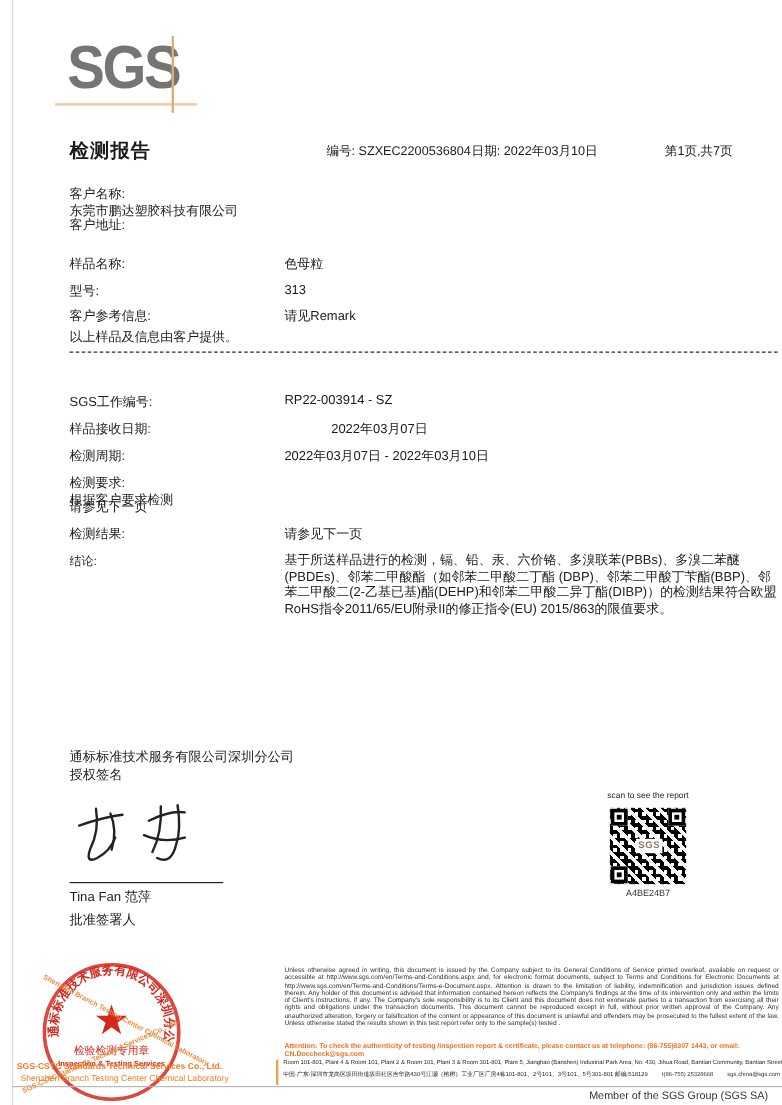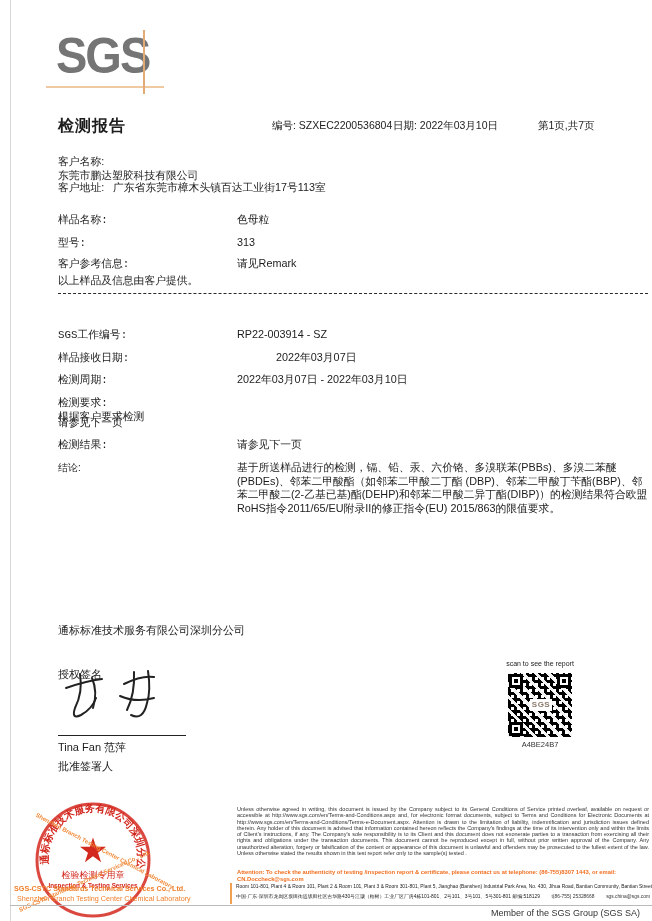--- a/index.html
+++ b/index.html
@@ -11,35 +11,35 @@
   
   .logo-wrap { position:absolute; left:56px; top:28px; }
   .logo-text { font-size:47px; font-weight:bold; color:#757575; letter-spacing:-2px; transform:scaleY(1.08); }
   .logo-hline { position:absolute; left:-10px; top:58px; width:118px; height:2px; background:#eec9a2; }
   .logo-vline { position:absolute; left:87px; top:2px; width:2px; height:64px; background:#e2aa74; }
 
   
   .hrow { position:absolute; top:116px; left:0; width:652px; height:20px; }
   .report-title { position:absolute; left:58px; top:0; font-size:16px; font-weight:bold; letter-spacing:1px; }
   .meta { position:absolute; top:3px; font-size:10.5px; }
-  .m-no { left:232px;margin-left:40px; } .m-date { left:393px; } .m-page { left:538px; }
+  .m-no { left:232px;margin-left:40px; } .m-date { left:393px; } .m-page { left:554px; }
 
   
   .irow { position:absolute; left:58px; width:590px; font-size:10.8px; display:flex; }
   .irow .lbl { flex:0 0 auto; }
   .narrow .lbl { width:55px; }
-  .wide .lbl { width:179px;font-family:Liberation Mono, monospace; }
+  .wide .lbl { width:179px; }
   .dashline { position:absolute; left:58px; top:293px; width:590px; border-top:1.5px dashed #2a2a2a; }
 
   .conclusion { position:absolute; left:237px; top:461px; width:412px; font-size:10.8px; line-height:13.6px; }
   .conclusion-lbl { position:absolute; left:58px; top:461px; font-size:10px; }
 
   
   .sig-company { position:absolute; left:58px; top:623px; font-size:11px; }
-  .sig-auth { position:absolute; left:58px; top:638px; font-size:11px;margin-top:29px; }
+  .sig-auth { position:absolute; left:58px; top:638px; font-size:11px; }
   .sig-svg { position:absolute; left:60px; top:662px; }
   .sig-line { position:absolute; left:58px; top:735px; width:128px; border-top:1.3px solid #222; }
   .sig-name { position:absolute; left:58px; top:740px; font-size:11px; }
   .sig-role { position:absolute; left:58px; top:759px; font-size:11px; }
 
   
   .qr-caption { position:absolute; left:487px; top:660px; width:106px; text-align:center; font-size:7px; color:#222; }
   .qr-box { position:absolute; left:506px; top:671px; width:68px; height:68px; background:#fff; border:2px solid #fff;
     background-image:
       repeating-linear-gradient(45deg, rgba(255,255,255,0.95) 0 3px, rgba(255,255,255,0) 3px 9px),
@@ -92,21 +92,20 @@
     <div class="meta m-date">日期: 2022年03月10日</div>
     <div class="meta m-page">第1页,共7页</div>
   </div>
 
   <div class="irow narrow" style="top:155px;flex-direction:column;">
     <span class="lbl">客户名称:</span>
     <span>东莞市鹏达塑胶科技有限公司</span>
   </div>
   <div class="irow narrow" style="top:181px;">
     <span class="lbl">客户地址:</span>
-    <span>广东省东莞市樟木头镇百达工业街17号113室</span>
   </div>
 
   <div class="irow wide" style="top:213px;">
     <span class="lbl">样品名称:</span>
     <span>色母粒</span>
   </div>
   <div class="irow wide" style="top:236px;">
     <span class="lbl">型号:</span>
     <span>313</span>
   </div>

